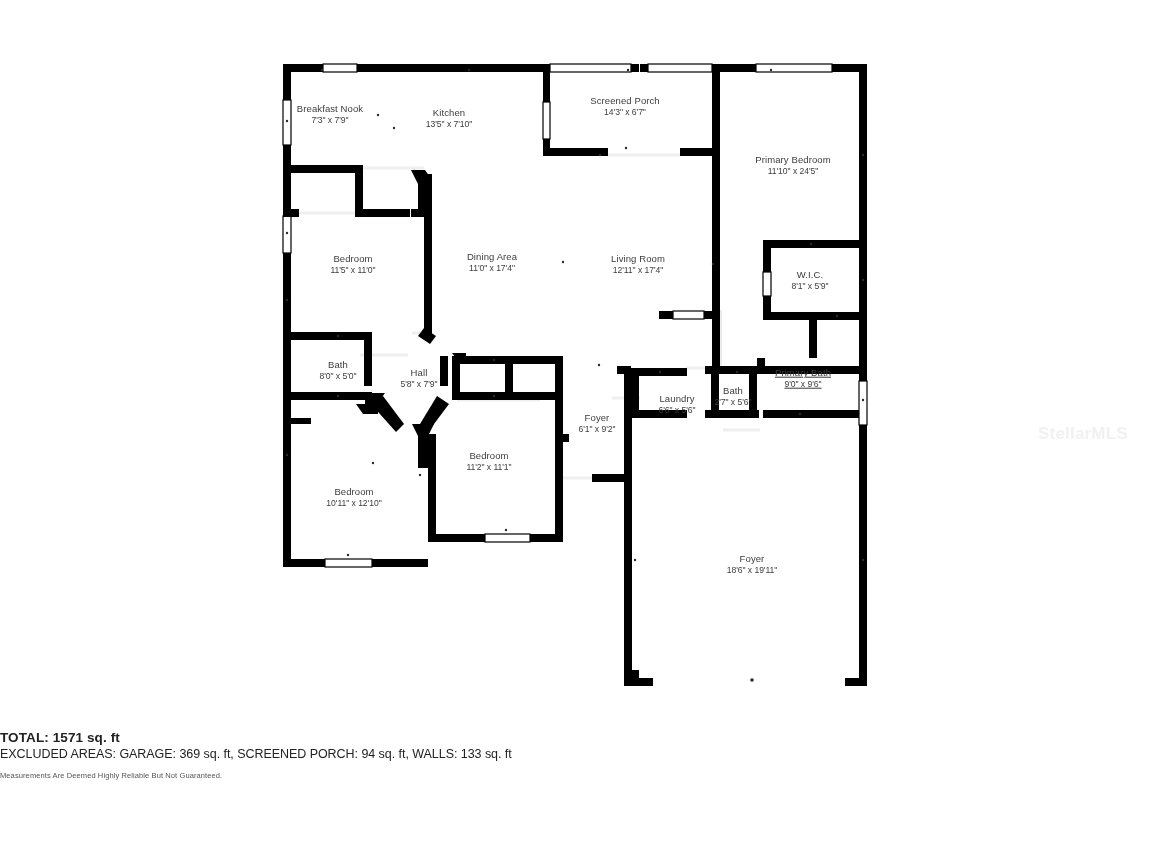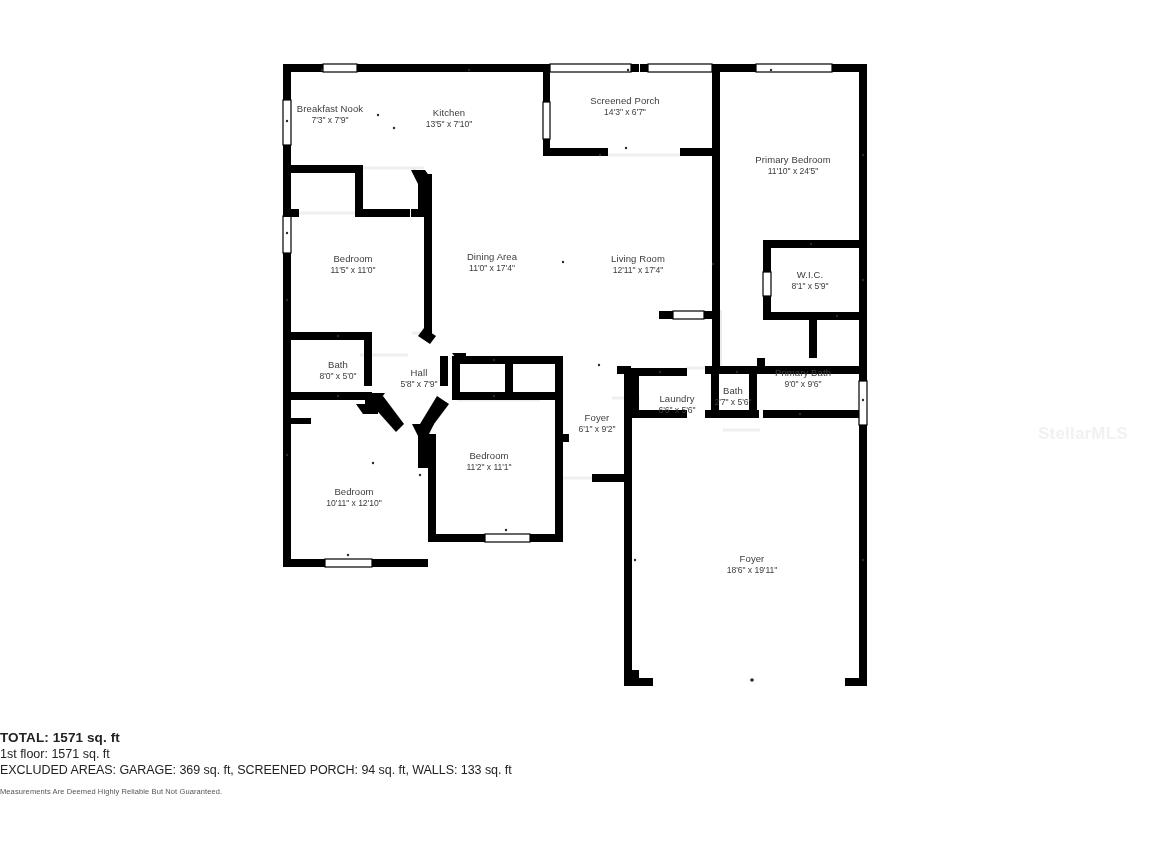--- a/index.html
+++ b/index.html
@@ -332,21 +332,21 @@
         <span class="room-dims">8'1" x 5'9"</span>
       </div>
       <div class="room-label" style="left: 338px; top: 370px;">
         <span class="room-name">Bath</span>
         <span class="room-dims">8'0" x 5'0"</span>
       </div>
       <div class="room-label" style="left: 419px; top: 378px;">
         <span class="room-name">Hall</span>
         <span class="room-dims">5'8" x 7'9"</span>
       </div>
-      <div class="room-label" style="left: 803px; top: 378px;">
+      <div class="room-label" style="left: 803px; top: 378px; text-decoration: underline;">
         <span class="room-name">Primary Bath</span>
         <span class="room-dims">9'0" x 9'6"</span>
       </div>
       <div class="room-label" style="left: 677px; top: 404px;">
         <span class="room-name">Laundry</span>
         <span class="room-dims">6'6" x 5'6"</span>
       </div>
       <div class="room-label" style="left: 733px; top: 396px;">
         <span class="room-name">Bath</span>
         <span class="room-dims">2'7" x 5'6"</span>
@@ -370,16 +370,15 @@
     </div>
 
   <div id="watermark">StellarMLS</div>
 </div>
 
 <div id="summary">
   <div class="total-line">
     <span class="label">TOTAL:</span>
     <span>1571 sq. ft</span>
   </div>
-  <div class="floor-line">1st floor: 1571 sq. ft</div>
   <div class="excluded-line">EXCLUDED AREAS: GARAGE: 369 sq. ft, SCREENED PORCH: 94 sq. ft, WALLS: 133 sq. ft</div>
   <div class="disclaimer">Measurements Are Deemed Highly Reliable But Not Guaranteed.</div>
 </div>
 
 </body></html>

